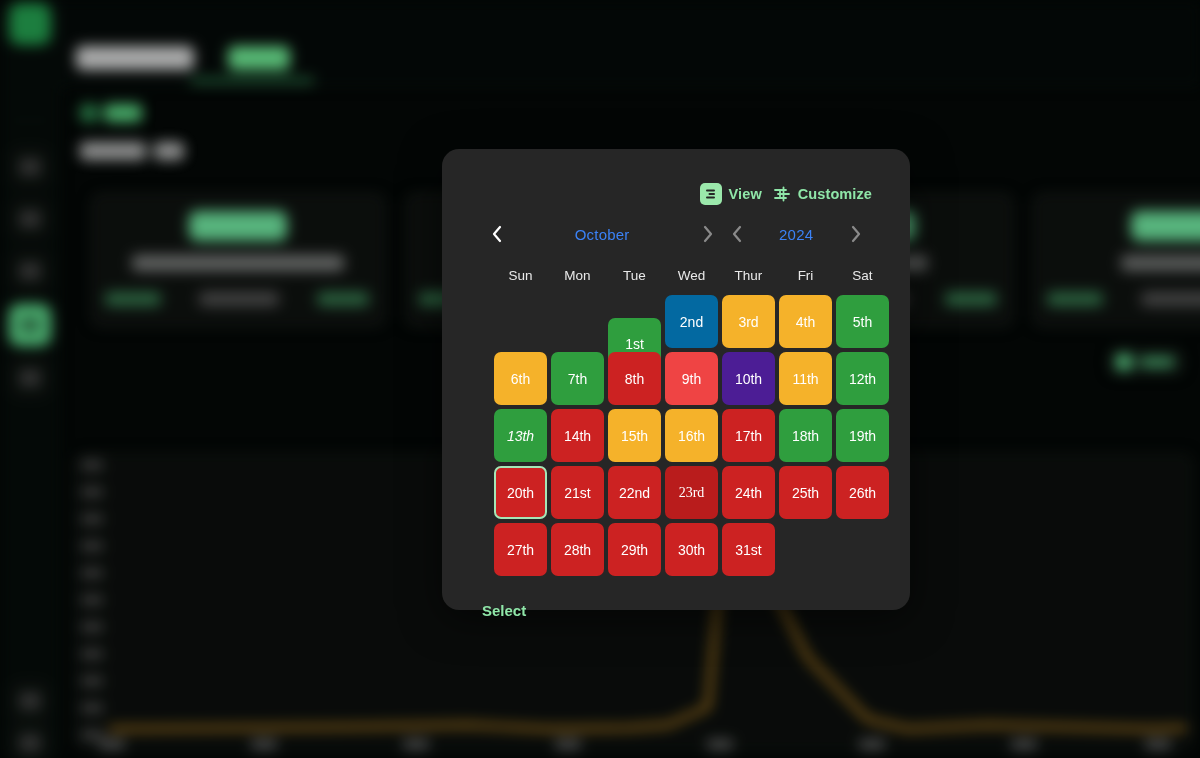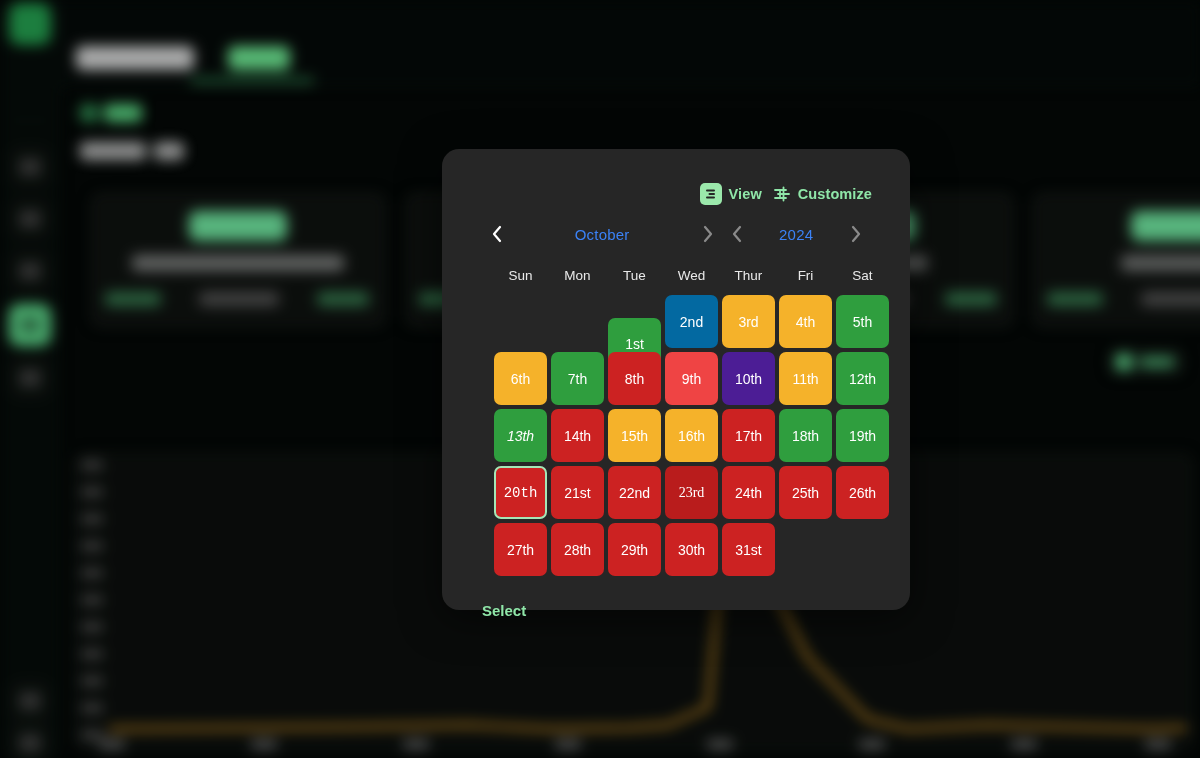--- a/index.html
+++ b/index.html
@@ -398,21 +398,21 @@
         <div class="day-cell-wrap">
           <div class="day" style="background: rgb(204, 34, 34);">17th</div>
         </div>
         <div class="day-cell-wrap">
           <div class="day" style="background: rgb(47, 158, 62);">18th</div>
         </div>
         <div class="day-cell-wrap">
           <div class="day" style="background: rgb(47, 158, 62);">19th</div>
         </div>
         <div class="day-cell-wrap">
-          <div class="day selected" style="background: rgb(204, 34, 34); font-family: Liberation Mono, monospace;">20th</div>
+          <div class="day selected" style="background: rgb(204, 34, 34);">20th</div>
         </div>
         <div class="day-cell-wrap">
           <div class="day" style="background: rgb(204, 34, 34);">21st</div>
         </div>
         <div class="day-cell-wrap">
           <div class="day" style="background: rgb(204, 34, 34);">22nd</div>
         </div>
         <div class="day-cell-wrap">
           <div class="day" style="background: #b91c1c; font-family: Liberation Serif, serif;">23rd</div>
         </div>

